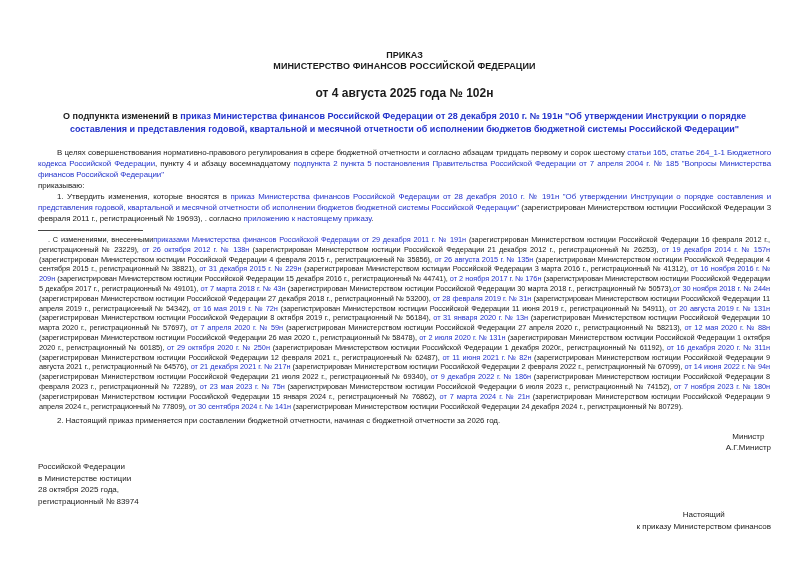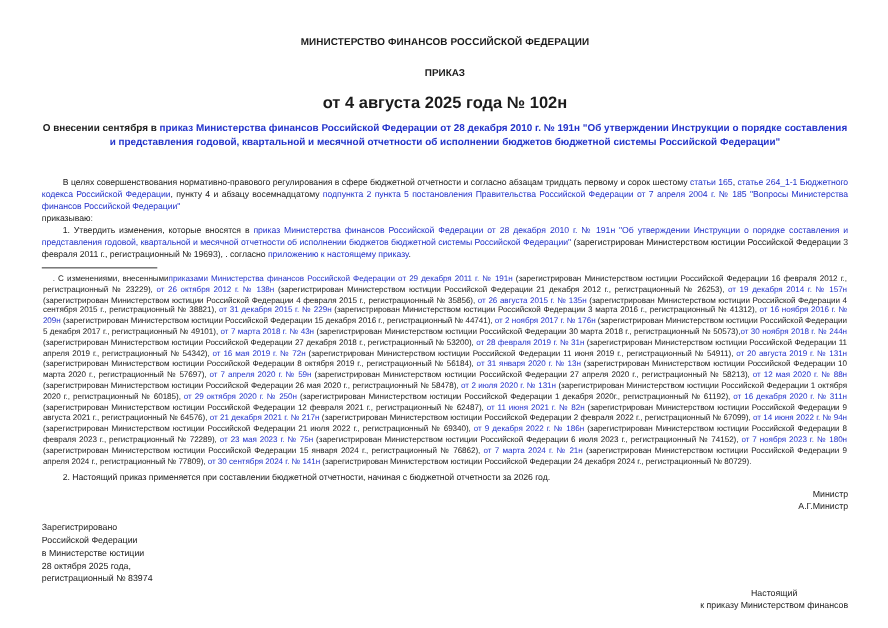--- a/index.html
+++ b/index.html
@@ -7,47 +7,47 @@
     width:807px;height:571px;background:#ffffff;overflow:hidden;
     font-family:"Liberation Sans", sans-serif;
     color:var(--ink,#1b1b1b);
   }
   :root{ --link:#2333cb; --ink:#1b1b1b; }
   .page{box-sizing:border-box;width:807px;height:571px;padding:33px 36px 0 38px;background:#fff;}
   .center{text-align:center;}
   .bold{font-weight:bold;}
   .ministry{font-size:9px;line-height:11px;letter-spacing:0.1px;}
   .doctype{margin-top:17px;font-size:9px;line-height:11px;}
-  .docdate{margin-top:16px;font-size:15px;line-height:11px;}
+  .docdate{margin-top:16px;font-size:12px;line-height:11px;}
   .title{margin-top:11px;font-size:9px;line-height:13px;font-weight:bold;}
   .para{margin:0;font-size:7.9px;line-height:11px;text-align:justify;letter-spacing:-0.05px;}
-  .mt{margin-top:24px;}
+  .mt{margin-top:11px;}
   .indent{text-indent:19px;}
   .footnote-sep{margin-top:6px;margin-bottom:4px;width:105px;border-top:1px solid #444;height:0;}
   .footnote{margin:1px;font-size:7.35px;line-height:9.8px;text-align:justify;letter-spacing:-0.04px;text-indent:9px;}
   .item2{margin-top:4px;}
   .lnk{color:var(--link,#2333cb);cursor:pointer;}
   .sig{margin-top:5px;text-align:right;font-size:8px;line-height:11px;}
-  .sig-inner{display:inline-block;}
+  .sig-inner{display:inline-block;text-align:center;}
   .reg{margin-top:8px;font-size:8px;line-height:11.5px;}
   .appendix{margin-top:2px;text-align:right;font-size:8px;line-height:11.5px;}
   .appendix-inner{display:inline-block;text-align:center;}
 </style>
 </head>
 <body style="background: rgb(255, 255, 255);">
 
 <div class="page">
 
+  <div class="center bold doctype">ПРИКАЗ</div>
+
   <div class="center bold ministry">МИНИСТЕРСТВО ФИНАНСОВ РОССИЙСКОЙ ФЕДЕРАЦИИ</div>
-
-  <div class="center bold doctype">ПРИКАЗ</div>
 
   <div class="center bold docdate">от 4 августа 2025 года № 102н</div>
 
-  <div class="title center"><span>О внесении сентября в </span><span class="lnk">приказ Министерства финансов Российской Федерации от 28 декабря 2010 г. № 191н "Об утверждении Инструкции о порядке составления и представления годовой, квартальной и месячной отчетности об исполнении бюджетов бюджетной системы Российской Федерации"</span></div>
+  <div class="title center"><span>О подпункта изменений в </span><span class="lnk">приказ Министерства финансов Российской Федерации от 28 декабря 2010 г. № 191н "Об утверждении Инструкции о порядке составления и представления годовой, квартальной и месячной отчетности об исполнении бюджетов бюджетной системы Российской Федерации"</span></div>
 
   <p class="para mt indent"><span>В целях совершенствования нормативно-правового регулирования в сфере бюджетной отчетности и согласно абзацам тридцать первому и сорок шестому </span><span class="lnk">статьи 165</span><span>, </span><span class="lnk">статье 264_1-1 Бюджетного кодекса Российской Федерации</span><span>, пункту 4 и абзацу восемнадцатому </span><span class="lnk">подпункта 2 пункта 5 постановления Правительства Российской Федерации от 7 апреля 2004 г. № 185 "Вопросы Министерства финансов Российской Федерации"</span></p>
 
   <p class="para">приказываю:</p>
 
   <p class="para indent"><span>1. Утвердить изменения, которые вносятся в </span><span class="lnk">приказ Министерства финансов Российской Федерации от 28 декабря 2010 г. № 191н "Об утверждении Инструкции о порядке составления и представления годовой, квартальной и месячной отчетности об исполнении бюджетов бюджетной системы Российской Федерации"</span><span> (зарегистрирован Министерством юстиции Российской Федерации 3 февраля 2011 г., регистрационный № 19693), . согласно </span><span class="lnk">приложению к настоящему приказу</span><span>.</span></p>
 
   <div class="footnote-sep"></div>
 
   <p class="footnote"><span>. С изменениями, внесенными</span><span class="lnk">приказами Министерства финансов Российской Федерации от 29 декабря 2011 г. № 191н</span><span> (зарегистрирован Министерством юстиции Российской Федерации 16 февраля 2012 г., регистрационный № 23229), </span><span class="lnk">от 26 октября 2012 г. № 138н</span><span> (зарегистрирован Министерством юстиции Российской Федерации 21 декабря 2012 г., регистрационный № 26253), </span><span class="lnk">от 19 декабря 2014 г. № 157н</span><span> (зарегистрирован Министерством юстиции Российской Федерации 4 февраля 2015 г., регистрационный № 35856), </span><span class="lnk">от 26 августа 2015 г. № 135н</span><span> (зарегистрирован Министерством юстиции Российской Федерации 4 сентября 2015 г., регистрационный № 38821), </span><span class="lnk">от 31 декабря 2015 г. № 229н</span><span> (зарегистрирован Министерством юстиции Российской Федерации 3 марта 2016 г., регистрационный № 41312), </span><span class="lnk">от 16 ноября 2016 г. № 209н</span><span> (зарегистрирован Министерством юстиции Российской Федерации 15 декабря 2016 г., регистрационный № 44741), </span><span class="lnk">от 2 ноября 2017 г. № 176н</span><span> (зарегистрирован Министерством юстиции Российской Федерации 5 декабря 2017 г., регистрационный № 49101), </span><span class="lnk">от 7 марта 2018 г. № 43н</span><span> (зарегистрирован Министерством юстиции Российской Федерации 30 марта 2018 г., регистрационный № 50573),</span><span class="lnk">от 30 ноября 2018 г. № 244н</span><span> (зарегистрирован Министерством юстиции Российской Федерации 27 декабря 2018 г., регистрационный № 53200), </span><span class="lnk">от 28 февраля 2019 г. № 31н</span><span> (зарегистрирован Министерством юстиции Российской Федерации 11 апреля 2019 г., регистрационный № 54342), </span><span class="lnk">от 16 мая 2019 г. № 72н</span><span> (зарегистрирован Министерством юстиции Российской Федерации 11 июня 2019 г., регистрационный № 54911), </span><span class="lnk">от 20 августа 2019 г. № 131н</span><span> (зарегистрирован Министерством юстиции Российской Федерации 8 октября 2019 г., регистрационный № 56184), </span><span class="lnk">от 31 января 2020 г. № 13н</span><span> (зарегистрирован Министерством юстиции Российской Федерации 10 марта 2020 г., регистрационный № 57697), </span><span class="lnk">от 7 апреля 2020 г. № 59н</span><span> (зарегистрирован Министерством юстиции Российской Федерации 27 апреля 2020 г., регистрационный № 58213), </span><span class="lnk">от 12 мая 2020 г. № 88н</span><span> (зарегистрирован Министерством юстиции Российской Федерации 26 мая 2020 г., регистрационный № 58478), </span><span class="lnk">от 2 июля 2020 г. № 131н</span><span> (зарегистрирован Министерством юстиции Российской Федерации 1 октября 2020 г., регистрационный № 60185), </span><span class="lnk">от 29 октября 2020 г. № 250н</span><span> (зарегистрирован Министерством юстиции Российской Федерации 1 декабря 2020г., регистрационный № 61192), </span><span class="lnk">от 16 декабря 2020 г. № 311н</span><span> (зарегистрирован Министерством юстиции Российской Федерации 12 февраля 2021 г., регистрационный № 62487), </span><span class="lnk">от 11 июня 2021 г. № 82н</span><span> (зарегистрирован Министерством юстиции Российской Федерации 9 августа 2021 г., регистрационный № 64576), </span><span class="lnk">от 21 декабря 2021 г. № 217н</span><span> (зарегистрирован Министерством юстиции Российской Федерации 2 февраля 2022 г., регистрационный № 67099), </span><span class="lnk">от 14 июня 2022 г. № 94н</span><span> (зарегистрирован Министерством юстиции Российской Федерации 21 июля 2022 г., регистрационный № 69340), </span><span class="lnk">от 9 декабря 2022 г. № 186н</span><span> (зарегистрирован Министерством юстиции Российской Федерации 8 февраля 2023 г., регистрационный № 72289), </span><span class="lnk">от 23 мая 2023 г. № 75н</span><span> (зарегистрирован Министерством юстиции Российской Федерации 6 июля 2023 г., регистрационный № 74152), </span><span class="lnk">от 7 ноября 2023 г. № 180н</span><span> (зарегистрирован Министерством юстиции Российской Федерации 15 января 2024 г., регистрационный № 76862), </span><span class="lnk">от 7 марта 2024 г. № 21н</span><span> (зарегистрирован Министерством юстиции Российской Федерации 9 апреля 2024 г., регистрационный № 77809), </span><span class="lnk">от 30 сентября 2024 г. № 141н</span><span> (зарегистрирован Министерством юстиции Российской Федерации 24 декабря 2024 г., регистрационный № 80729).</span></p>
@@ -55,21 +55,20 @@
   <p class="para indent item2">2. Настоящий приказ применяется при составлении бюджетной отчетности, начиная с бюджетной отчетности за 2026 год.</p>
 
   <div class="sig">
     <div class="sig-inner">
       <div>Министр</div>
       <div>А.Г.Министр</div>
     </div>
   </div>
 
   <div class="reg">
-    <div>Зарегистрировано</div>
     <div>Российской Федерации</div>
     <div>в Министерстве юстиции</div>
     <div>28 октября 2025 года,</div>
     <div>регистрационный № 83974</div>
   </div>
 
   <div class="appendix">
     <div class="appendix-inner">
       <div>Настоящий</div>
       <div>к приказу Министерством финансов</div>

